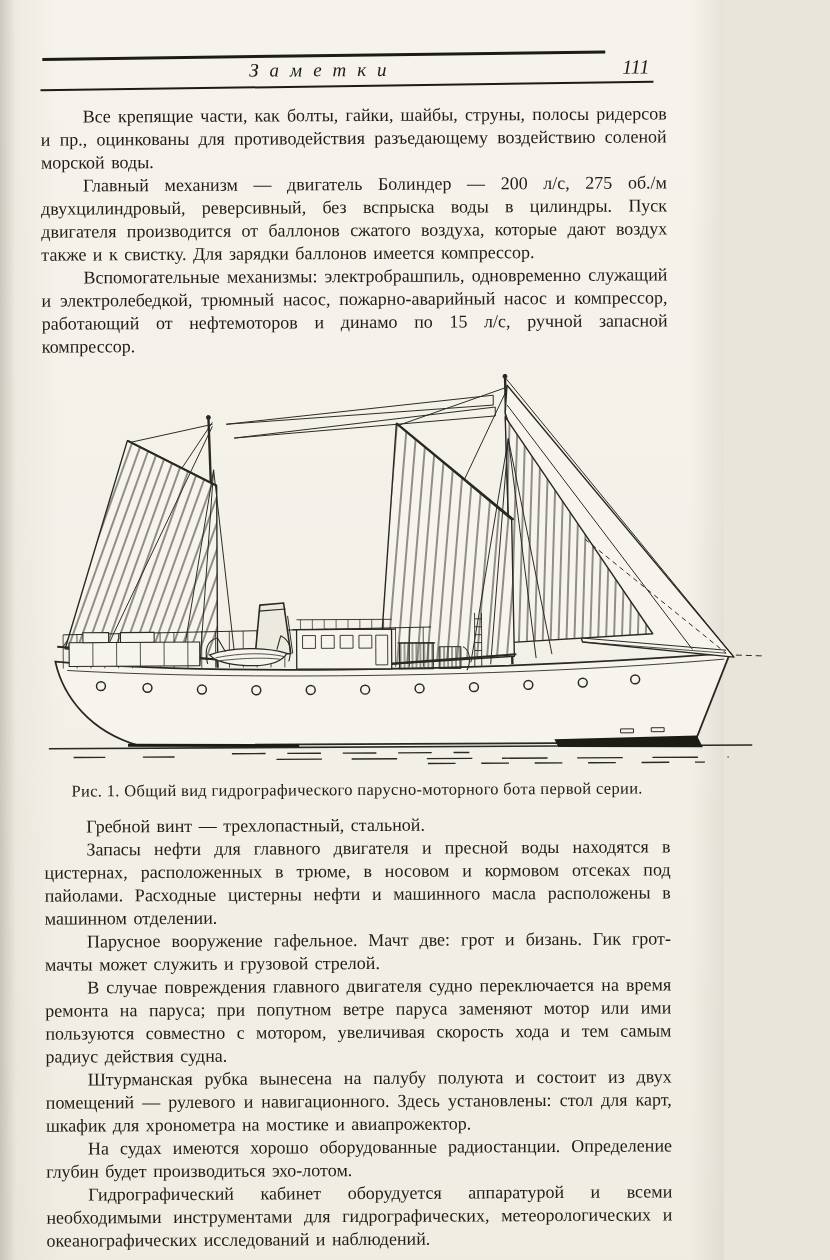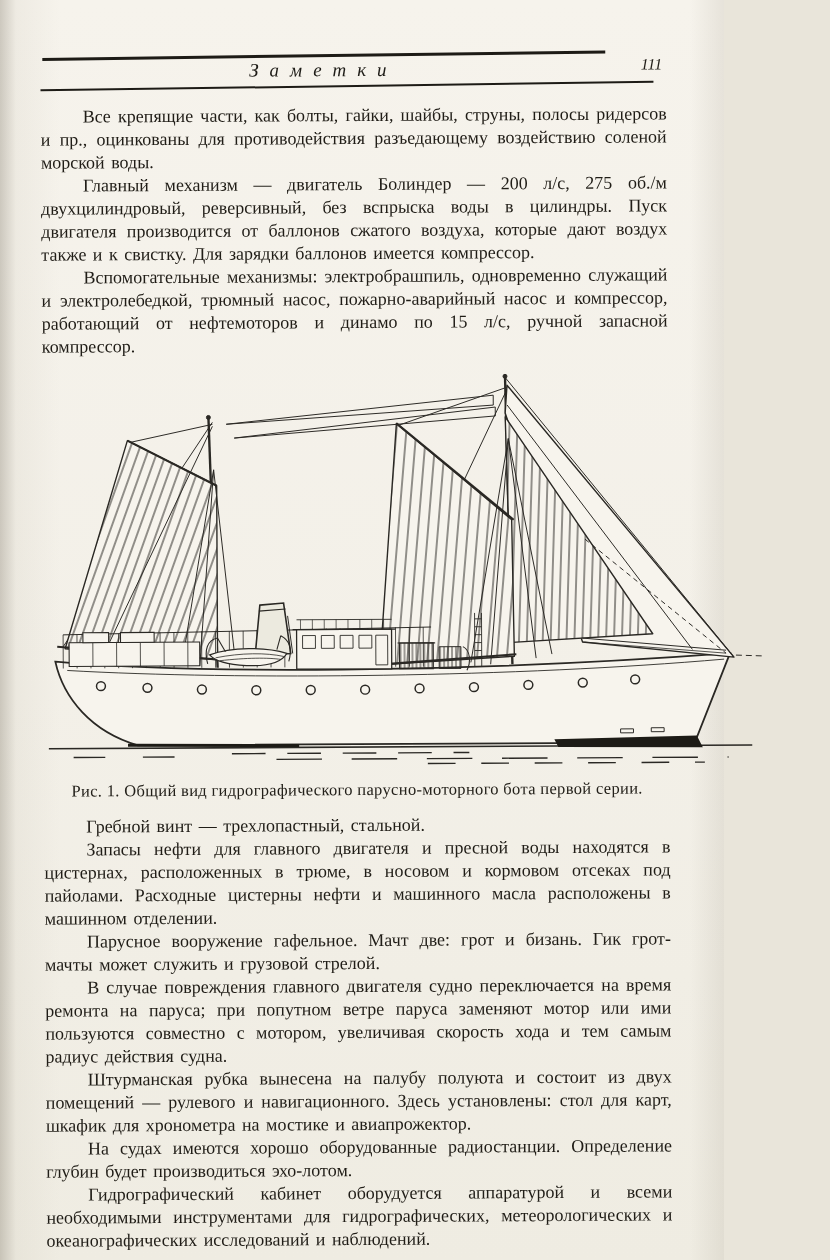--- a/index.html
+++ b/index.html
@@ -20,21 +20,21 @@
     padding:54px 58px 0 40px;
     transform:rotate(-0.3deg);
     transform-origin:50% 0;
   }
   .rule-thick { height:3px; background:#1d1b16; width:90%; margin-left:2px; transform:rotate(-0.45deg); }
   .header-row { position:relative; height:27px; }
   .running-head {
     position:absolute; left:0; right:60px; top:2px; margin:0; text-align:center;
     font-style:italic; font-weight:normal; font-size:19px; letter-spacing:0.58em; color:#1e1c17;
   }
-  .page-number { position:absolute; right:4px; top:0; font-style:italic; font-size:16px; }
+  .page-number { position:absolute; right:17px; top:0; font-style:italic; font-size:20px; }
   .rule-thin { height:2px; background:#1d1b16; width:98%; transform:rotate(-0.5deg); margin-top:1px; }
 
   main { padding-top:17px; }
   main p {
     margin:0; font-size:18px; line-height:23px; text-align:justify; text-indent:42px;
     word-spacing:2px; color:#201d17;
   }
   figure { margin:13px 0 0 0; }
   figure svg { display:block; margin:0 auto; }
   figcaption {

